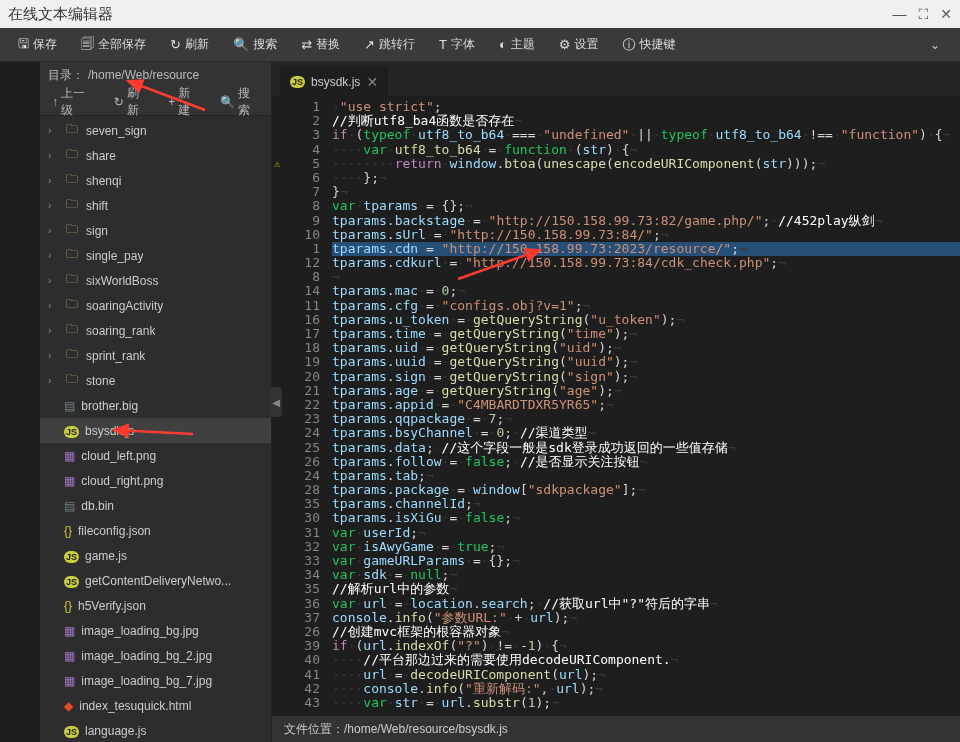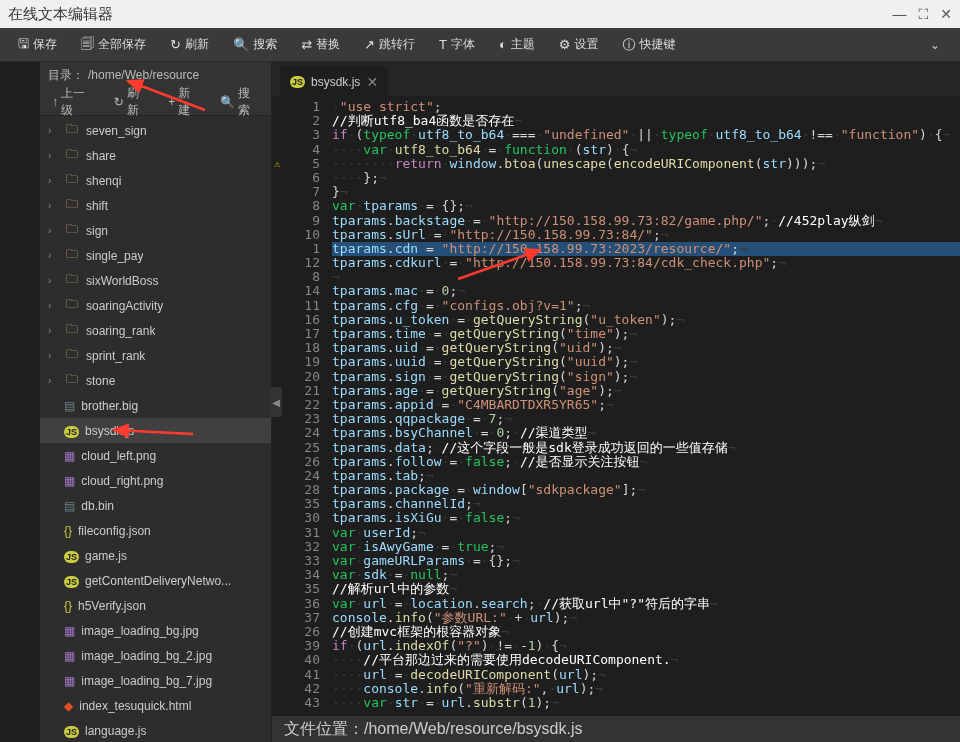--- a/index.html
+++ b/index.html
@@ -49,21 +49,21 @@
 .kw { color: #c586c0; }
 .kw2 { color: #22c55e; }
 .str { color: #ce9178; }
 .num { color: #b5cea8; }
 .com { color: #ffffff; }
 .fn { color: #dcdcaa; }
 .obj { color: #9cdcfe; }
 .op { color: #d4d4d4; }
 .ws { color: #3a3a3a; }
 .fold-handle { position: absolute; left: -2px; top: 50%; width: 12px; height: 30px; background: #333; border-radius: 0 4px 4px 0; display: flex; align-items: center; justify-content: center; color: #888; font-size: 10px; cursor: pointer; z-index: 5; transform: translateY(-50%); }
-.statusbar { height: 26px; background: #333; color: #ccc; display: flex; align-items: center; padding: 0 12px; font-size: 16px; }
+.statusbar { height: 26px; background: #333; color: #ccc; display: flex; align-items: center; padding: 0 12px; font-size: 12px; }
 .arrow { position: absolute; pointer-events: none; z-index: 20; }
 .arrow svg { overflow: visible; }
 </style>
 </head>
 <body>
 
 <div class="titlebar">
   <span class="title">在线文本编辑器</span>
   <div class="controls">
     <span>—</span>

